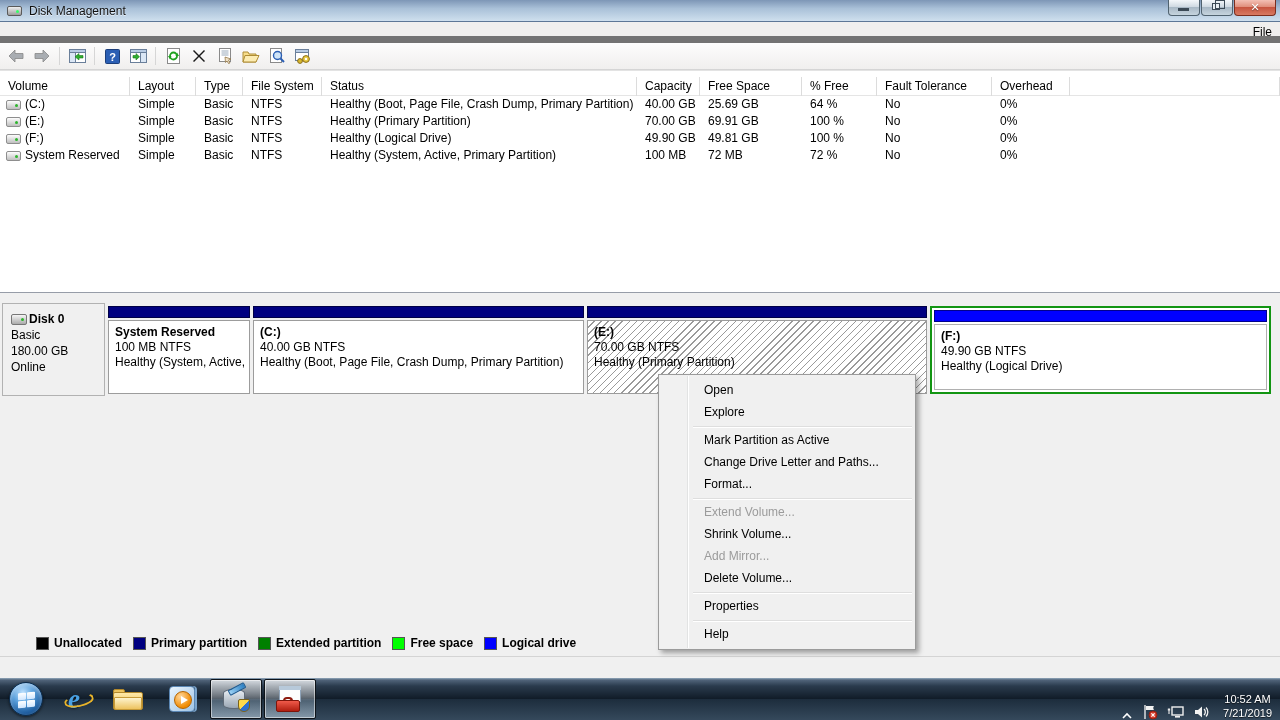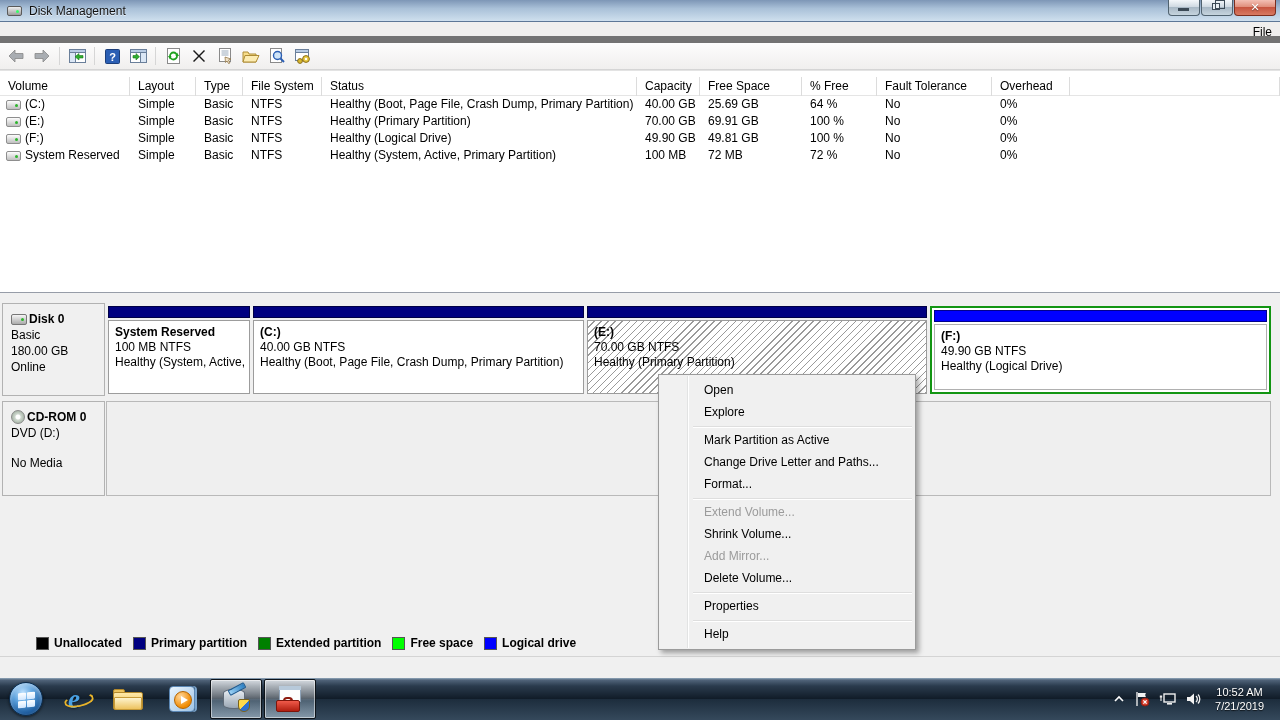--- a/index.html
+++ b/index.html
@@ -84,21 +84,21 @@
   .taskbar { position:absolute; left:0; top:678px; width:1280px; height:42px;
     background:linear-gradient(180deg,#93a9bc 0,#51647a 2px,#2a3b4d 8px,#101b27 50%,#1d2d3d 51%,#35495c 100%); display:flex; align-items:center; }
   .tb-start { width:40px; height:40px; margin-left:6px; display:flex; align-items:center; justify-content:center; cursor:pointer; }
   .start-orb { width:34px; height:34px; border-radius:50%; background:radial-gradient(circle at 40% 30%, #bfe2ff 0%, #5aa0dc 35%, #1d5c9e 70%, #0a2f57 100%); border:1px solid #0c2d4e; box-shadow:inset 0 2px 4px rgba(255,255,255,.55), 0 1px 3px rgba(0,0,0,.6); position:relative; }
   .start-flag { position:absolute; left:8px; top:9px; width:17px; height:15px; }
   .start-flag div { position:absolute; width:8px; height:7px; background:linear-gradient(180deg,#fff,#cfe6ff); transform:skewY(-6deg); border-radius:1px; }
   .start-flag .p1 { left:0; top:1px; } .start-flag .p2 { left:9px; top:0; }
   .start-flag .p3 { left:0; top:9px; } .start-flag .p4 { left:9px; top:8px; }
   .task-btn { width:52px; height:40px; margin-left:2px; display:flex; align-items:center; justify-content:center; border-radius:2px; cursor:pointer; }
   .task-btn.pressed { border:1px solid #0d1319; background:linear-gradient(180deg,rgba(255,255,255,.75),rgba(255,255,255,.35) 45%,rgba(170,195,215,.35) 55%,rgba(200,220,235,.55)); box-shadow:inset 0 0 0 1px rgba(255,255,255,.5); }
-  .tray { position:absolute; right:0; top:0; height:42px; display:flex; align-items:center; gap:9px; padding-right:16px; }
+  .tray { position:absolute; right:0; top:0; height:42px; display:flex; align-items:flex-end; gap:9px; padding-right:8px; }
   .tray-icon { color:#fff; display:flex; align-items:center; }
   .tray-clock { color:#fff; font-size:11px; text-align:center; line-height:14px; text-shadow:0 1px 1px rgba(0,0,0,.7); margin-left:4px; cursor:default; }
 
   
   .icon-ie { font-family:"Liberation Serif",serif; font-style:italic; font-weight:bold; font-size:27px; color:#49a1e4; text-shadow:0 1px 2px rgba(0,0,0,.5); position:relative; }
   .icon-ie:after { content:""; position:absolute; left:-4px; top:10px; width:26px; height:9px; border:2px solid #e8b32a; border-top-color:transparent; border-radius:50%; transform:rotate(-12deg); }
   .icon-folder { position:relative; width:30px; height:21px; }
   .icon-folder .back { position:absolute; left:0; top:3px; width:30px; height:18px; background:linear-gradient(180deg,#ffe9a8,#e8b84b); border:1px solid #b2882c; border-radius:2px; }
   .icon-folder .tab { position:absolute; left:0; top:0; width:12px; height:5px; background:#eec45e; border:1px solid #b2882c; border-radius:2px 2px 0 0; }
   .icon-folder .front { position:absolute; left:1px; top:8px; width:28px; height:13px; background:linear-gradient(180deg,#fdf3cd,#edc35f); border:1px solid #c69a38; border-radius:1px 1px 2px 2px; }
@@ -353,31 +353,20 @@
           <div class="part-bar" style="background: rgb(0, 0, 255);"></div>
           <div class="part-box">
             <div class="pname">(F:)</div>
             <div class="pline">49.90 GB NTFS</div>
             <div class="pline">Healthy (Logical Drive)</div>
           </div>
         </div>
       </div>
     </div>
 
-    <div class="disk-row" style="top:108px; width:1276px; height:95px;">
-      <div class="disk-label">
-        <div class="dname">
-            <span class="cd-icon"></span>
-            <span>CD-ROM 0</span>
-          </div>
-        <div class="dline">DVD (D:)</div>
-        <div class="dline" style="margin-top:16px;">No Media</div>
-      </div>
-      <div class="cd-zone-box"></div>
-    </div>
 
     <div class="legend">
       <div class="legend-item">
         <span class="legend-swatch" style="background: rgb(0, 0, 0);"></span>
         <span class="legend-label">Unallocated</span>
       </div>
       <div class="legend-item">
         <span class="legend-swatch" style="background: rgb(0, 0, 128);"></span>
         <span class="legend-label">Primary partition</span>
       </div>

